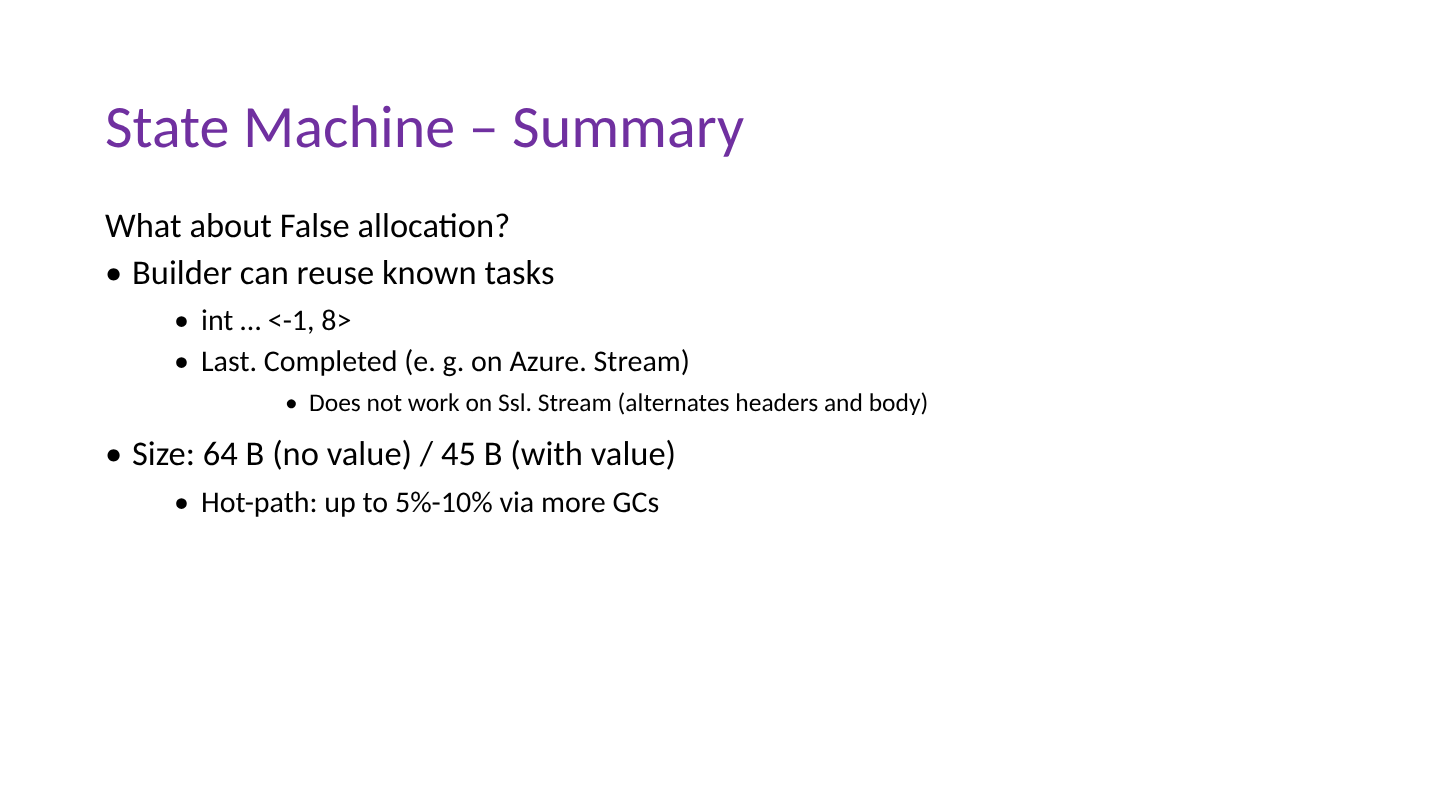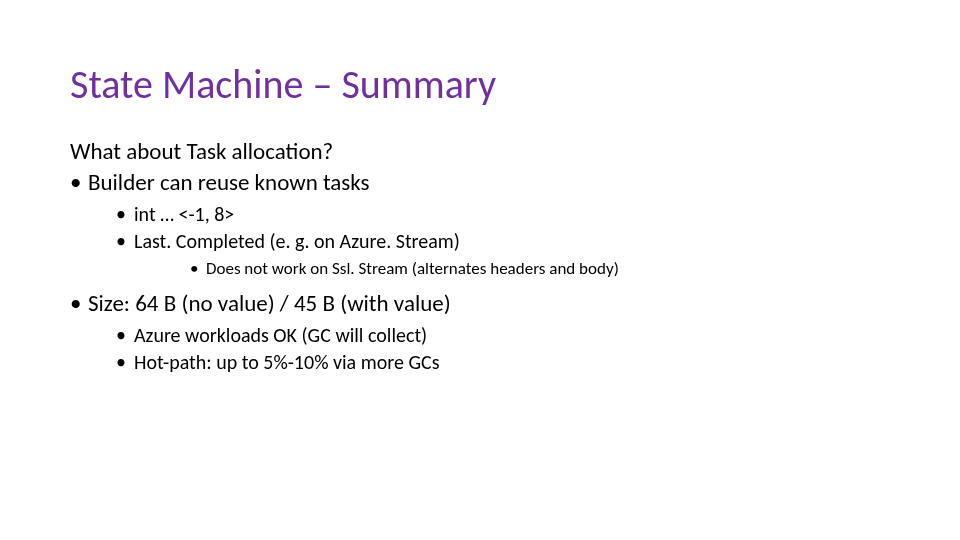--- a/index.html
+++ b/index.html
@@ -18,35 +18,34 @@
   .lvl3 > li { font-size: 17px; line-height: 1.35; padding-left: 16px; margin-left: 56px; }
   .lvl3 > li::before { content: "•"; position: absolute; left: 0; }
   .gap-top { margin-top: 6px; }
 </style>
 </head>
 <body>
 
 <div class="slide">
   <h1 class="title">State Machine – Summary</h1>
 
-  <p class="lead">What about Task allocation?</p>
+  <p class="lead">What about False allocation?</p>
 
   <ul class="lvl1">
     <li>
       <span>Builder can reuse known tasks</span>
       <ul class="lvl2">
         <li><span>int … &lt;-1, 8&gt;</span></li>
         <li><span>Last. Completed (e. g. on Azure. Stream)</span>
           <ul class="lvl3">
             <li><span>Does not work on Ssl. Stream (alternates headers and body)</span></li>
           </ul>
         </li>
       </ul>
     </li>
     <li class="gap-top">
       <span>Size: 64 B (no value) / 45 B (with value)</span>
       <ul class="lvl2">
-        <li><span>Azure workloads OK (GC will collect)</span></li>
         <li><span>Hot-path: up to 5%-10% via more GCs</span></li>
       </ul>
     </li>
   </ul>
 </div>
 
 </body></html>

